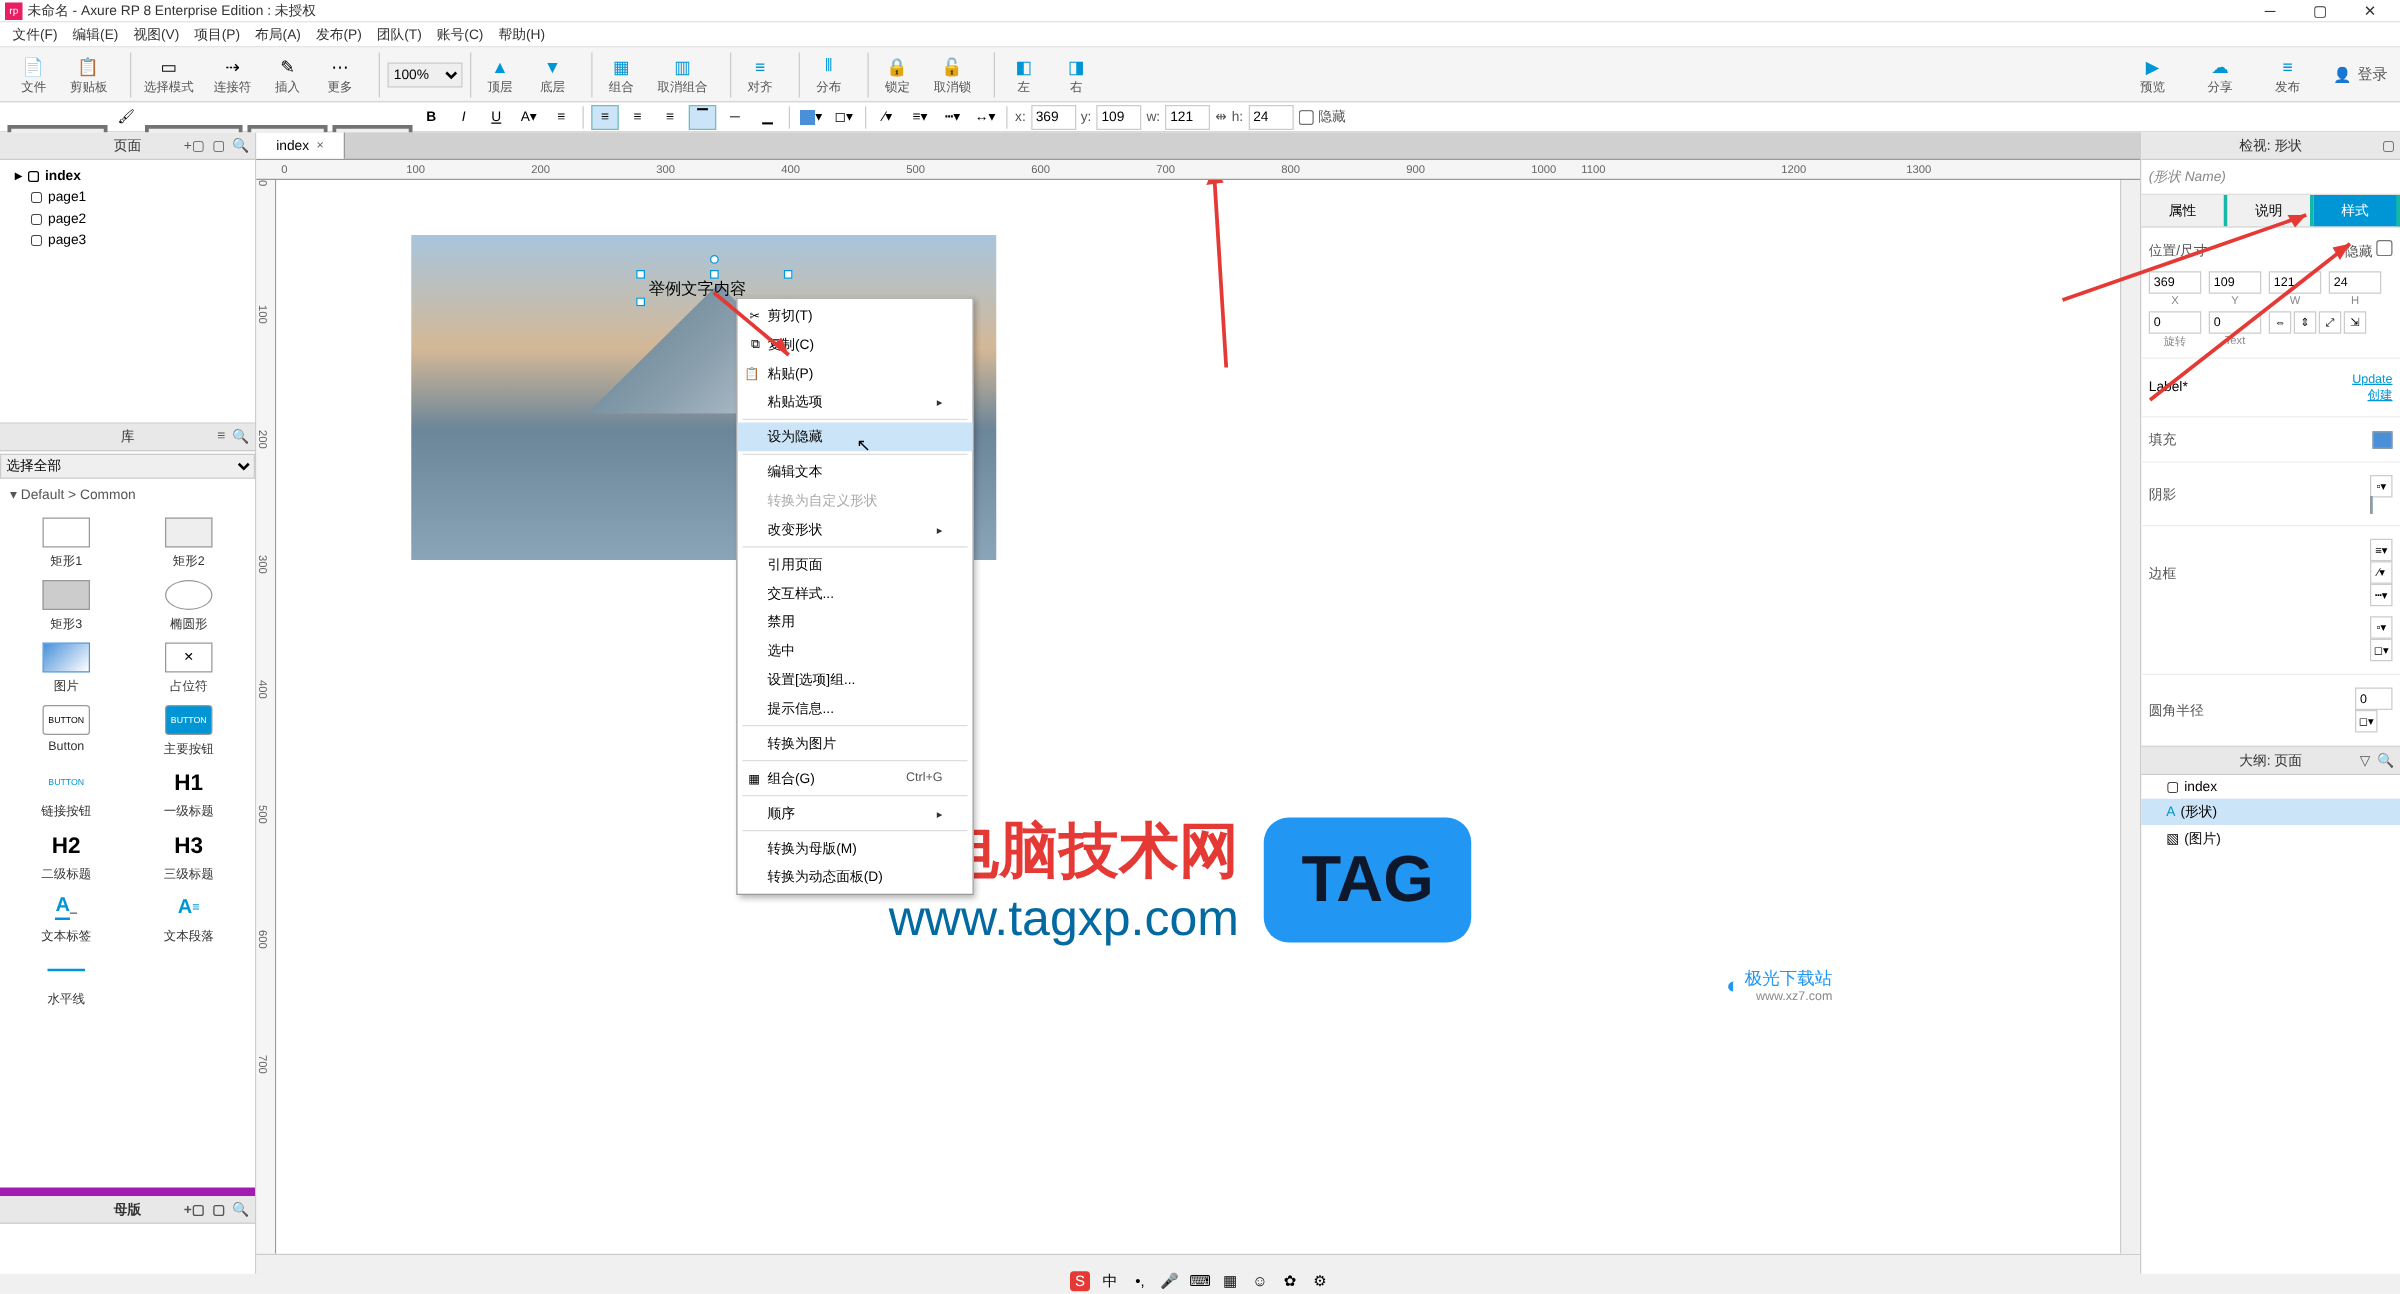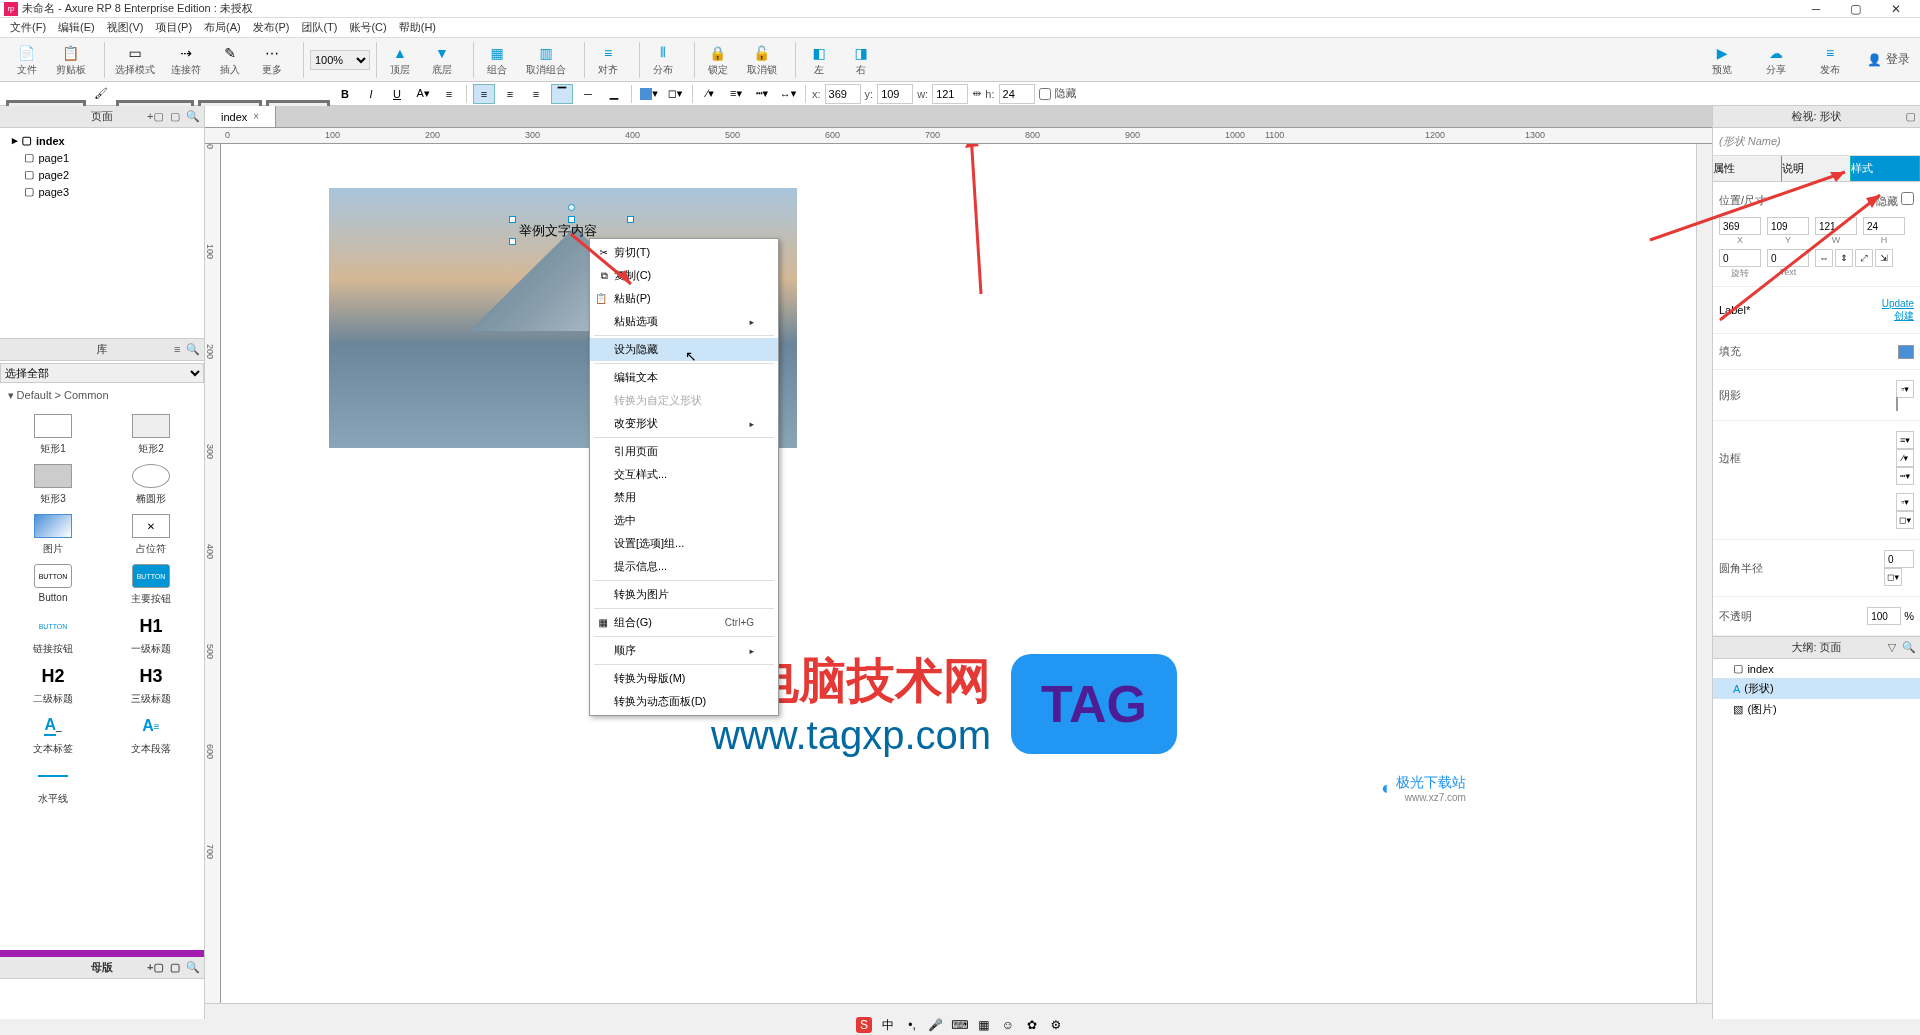--- a/index.html
+++ b/index.html
@@ -83,28 +83,28 @@
 .ctx-shortcut { font-size: 10px; color: #555; }
 
 
 .red-arrow { position: absolute; z-index: 200; pointer-events: none; }
 
 
 .watermark { position: absolute; left: 490px; top: 505px; display: flex; align-items: center; gap: 20px; z-index: 50; }
 .watermark-text { display: flex; flex-direction: column; }
 .watermark-text .line1 { font-size: 48px; font-weight: bold; color: #e53935; }
 .watermark-text .line2 { font-size: 40px; color: #0369a1; }
-.watermark-tag { background: #2196f3; color: #4c1d95; padding: 20px 30px; border-radius: 20px; font-size: 52px; font-weight: bold; }
+.watermark-tag { background: #2196f3; color: #0f172a; padding: 20px 30px; border-radius: 20px; font-size: 52px; font-weight: bold; }
 .watermark-logo2 { position: absolute; left: 1160px; top: 630px; font-size: 14px; color: #2196f3; display: flex; align-items: center; gap: 4px; }
 
 
 .right-panel { width: 208px; background: #fff; border-left: 1px solid #ccc; display: flex; flex-direction: column; font-size: 11px; }
 .name-field { padding: 6px; font-style: italic; color: #888; border-bottom: 1px solid #ddd; }
 .right-tabs { display: flex; border-bottom: 1px solid #ccc; }
-.right-tab { flex: 1; text-align: left; padding: 5px 0; background: #f0f0f0; border-right: 1px solid #14b8a6; }
+.right-tab { flex: 1; text-align: center; padding: 5px 0; background: #f0f0f0; border-right: 3px solid #14b8a6; }
 .right-tab.active { background: #0096d6; color: #fff; }
 .prop-section { padding: 6px; border-bottom: 1px solid #eee; }
 .prop-row { display: flex; align-items: center; justify-content: space-between; padding: 4px 0; }
 .prop-row .label { color: #555; }
 .prop-inputs { display: flex; gap: 6px; margin-top: 4px; }
 .prop-input-group { display: flex; flex-direction: column; align-items: center; }
 .prop-input { width: 42px; height: 18px; font-size: 10px; border: 1px solid #ccc; text-align: left; padding: 0 3px; }
 .prop-input-label { font-size: 9px; color: #888; }
 .prop-btns { display: flex; gap: 2px; }
 .prop-btn { width: 18px; height: 18px; border: 1px solid #ccc; display: flex; align-items: center; justify-content: center; font-size: 9px; }
@@ -674,26 +674,20 @@
             <span class="prop-btn">◻▾</span>
           </span>
         </div>
       </div>
     <div class="prop-section">
         <div class="prop-row">
           <span class="label">圆角半径</span>
           <span><input class="prop-input" style="width: 30px;" value="0"> <span class="prop-btn">◻▾</span></span>
         </div>
       </div>
-    <div class="prop-section">
-        <div class="prop-row">
-          <span class="label">不透明</span>
-          <span><input class="prop-input" style="width: 34px;" value="100"> <span>%</span></span>
-        </div>
-      </div>
 
     <div class="outline-section">
       <div class="panel-header">
           <span>大纲: 页面</span>
           <div class="icons">
             <span>▽</span>
             <span>🔍</span>
           </div>
         </div>
       <div class="outline-item">

